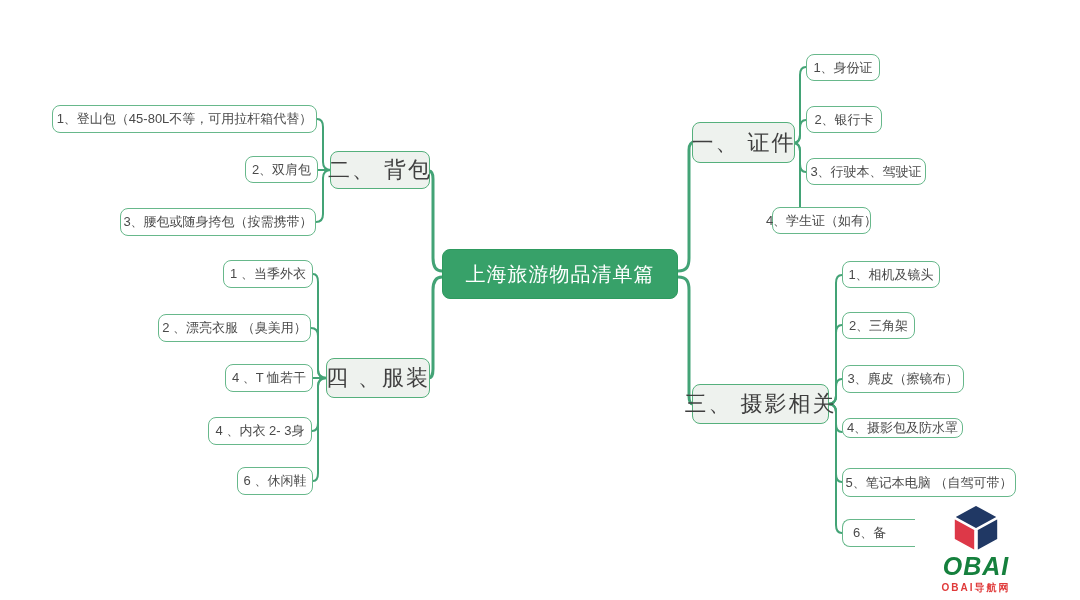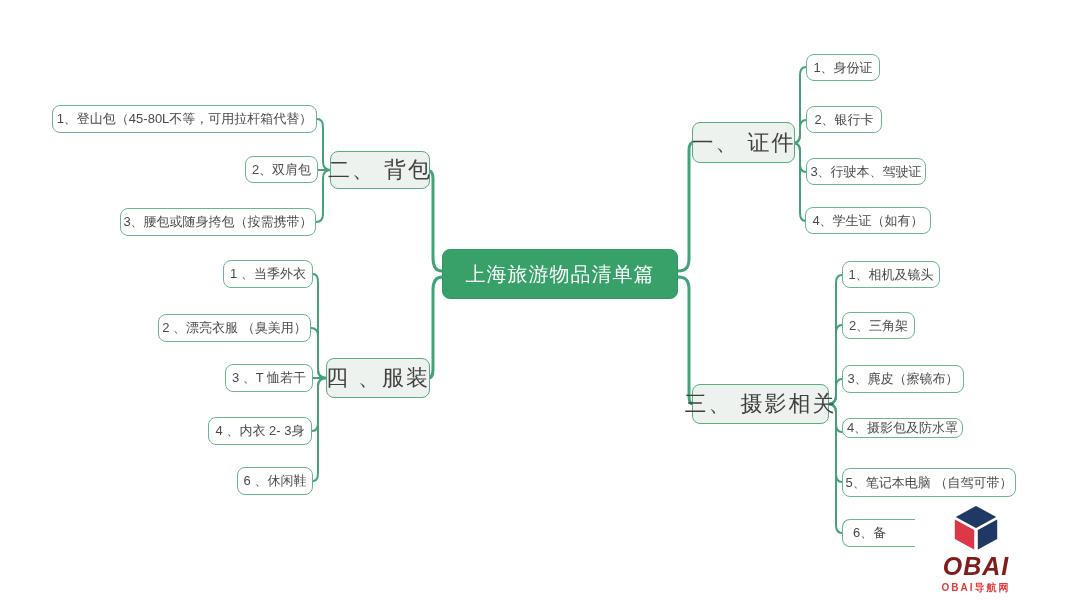--- a/index.html
+++ b/index.html
@@ -44,21 +44,21 @@
     overflow:hidden;
   }
   .cutbox .mask{
     position:absolute;left:44px;right:0;top:2px;bottom:2px;background:#ffffff;
   }
 
   .logo{position:absolute;left:916px;top:504px;width:120px;text-align:center;}
   .logo .cube{display:block;margin:0 auto 2px auto;}
   .wordmark{
     font-size:25px;font-weight:800;font-style:italic;
-    color:#7f1d1d;letter-spacing:1px;line-height:1;
+    color:#15803d;letter-spacing:1px;line-height:1;
   }
   .tagline{
     font-size:10px;color:#e03a3a;font-weight:bold;
     letter-spacing:2px;margin-top:4px;line-height:1;
   }
 </style>
 </head>
 <body>
 
 <div class="stage">
@@ -94,21 +94,21 @@
       <path d="M 327 378 Q 318 378 318 386 L 318 473 Q 318 481 313 481"></path>
     </g>
   </svg>
 
   <div class="node central" style="left:442px;top:249px;width:236px;height:50px">上海旅游物品清单篇</div>
 
   <div class="node branch" style="left:692px;top:122px;width:103px;height:41px">一、 证件</div>
   <div class="node child" style="left:806px;top:54px;width:74px;height:27px">1、身份证</div>
   <div class="node child" style="left:806px;top:106px;width:76px;height:27px">2、银行卡</div>
   <div class="node child" style="left:806px;top:158px;width:120px;height:27px">3、行驶本、驾驶证</div>
-  <div class="node child" style="left:805px;top:207px;width:126px;height:27px">4、学生证（如有）</div>
+  <div class="node child" style="left:772px;top:207px;width:99px;height:27px">4、学生证（如有）</div>
 
   <div class="node branch" style="left:330px;top:151px;width:100px;height:38px">二、 背包</div>
   <div class="node child" style="left:52px;top:105px;width:265px;height:28px">1、登山包（45-80L不等，可用拉杆箱代替）</div>
   <div class="node child" style="left:245px;top:156px;width:73px;height:27px">2、双肩包</div>
   <div class="node child" style="left:120px;top:208px;width:196px;height:28px">3、腰包或随身挎包（按需携带）</div>
 
   <div class="node branch" style="left:692px;top:384px;width:137px;height:40px">三、 摄影相关</div>
   <div class="node child" style="left:842px;top:261px;width:98px;height:27px">1、相机及镜头</div>
   <div class="node child" style="left:842px;top:312px;width:73px;height:27px">2、三角架</div>
   <div class="node child" style="left:842px;top:365px;width:122px;height:28px">3、麂皮（擦镜布）</div>
@@ -116,21 +116,21 @@
   <div class="node child" style="left:842px;top:468px;width:174px;height:29px">5、笔记本电脑 （自驾可带）</div>
   <div class="node child cutbox" style="left:842px;top:519px;width:73px;height:28px">
     <span>6、</span>
       <span>备</span>
     <div class="mask"></div>
   </div>
 
   <div class="node branch" style="left:326px;top:358px;width:104px;height:40px">四 、服装</div>
   <div class="node child" style="left:223px;top:260px;width:90px;height:28px">1 、当季外衣</div>
   <div class="node child" style="left:158px;top:314px;width:153px;height:28px">2 、漂亮衣服 （臭美用）</div>
-  <div class="node child" style="left:225px;top:364px;width:88px;height:28px">3 、T 恤若干</div>
+  <div class="node child" style="left:225px;top:364px;width:88px;height:28px">4 、T 恤若干</div>
   <div class="node child" style="left:208px;top:417px;width:104px;height:28px">4 、内衣 2- 3身</div>
   <div class="node child" style="left:237px;top:467px;width:76px;height:28px">6 、休闲鞋</div>
 
   <div class="logo">
     <svg class="cube" width="50" height="48" viewBox="0 0 50 48">
       <polygon points="25,1 47,13 25,25 3,13" fill="#203864" stroke="#ffffff" stroke-width="1.6"></polygon>
       <polygon points="3,14 24,25.6 24,47 3,35.4" fill="#dd3848" stroke="#ffffff" stroke-width="1.6"></polygon>
       <polygon points="47,14 26,25.6 26,47 47,35.4" fill="#203864" stroke="#ffffff" stroke-width="1.6"></polygon>
     </svg>
     <div class="wordmark">OBAI</div>

